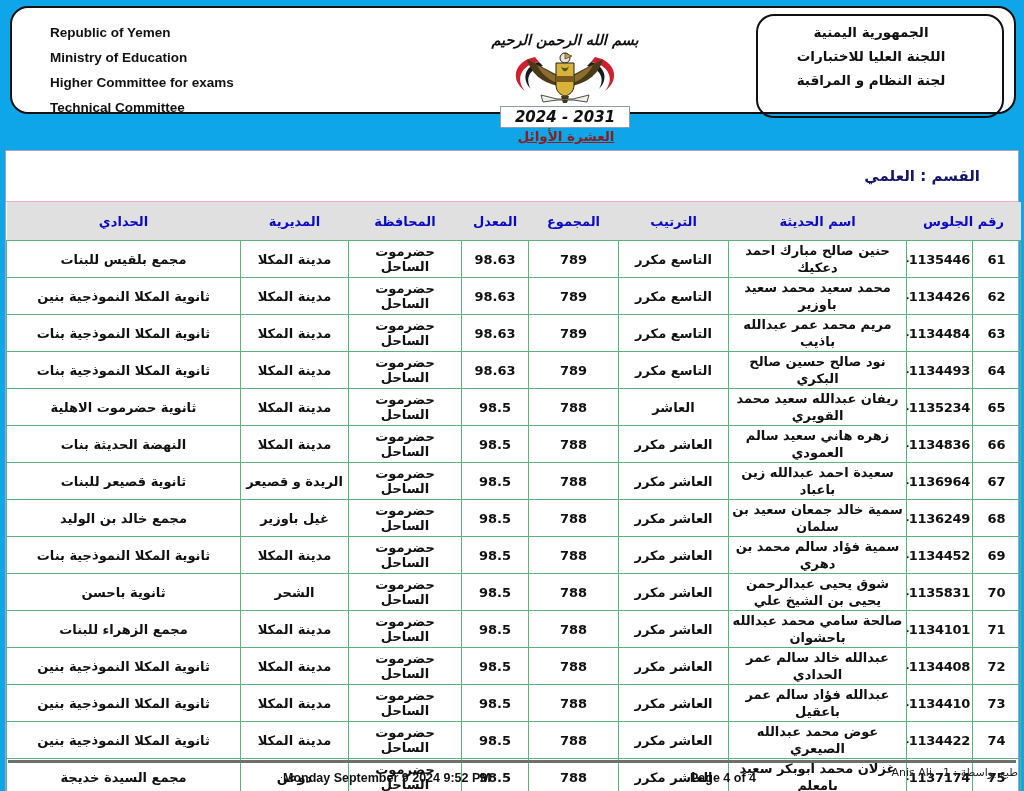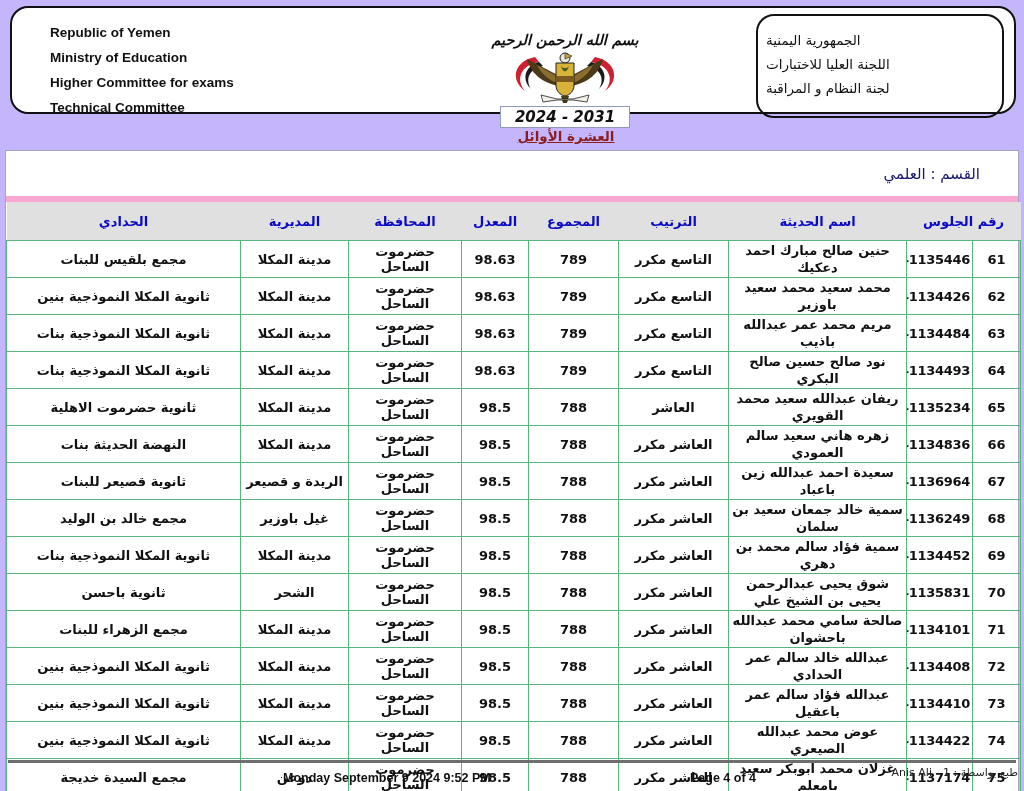--- a/index.html
+++ b/index.html
@@ -1,36 +1,36 @@
 <!DOCTYPE html>
 <html lang="ar"><head>
 <meta charset="utf-8">
 <style>
   html,body{margin:0;padding:0;background:#ffffff;}
   .page{
-    position:relative;width:1024px;height:791px;background:#c4b5fd;overflow:hidden;
+    position:relative;width:1024px;height:791px;background:#0ea5e9;overflow:hidden;
     font-family:"DejaVu Sans",sans-serif;
   }
   
   .hdr-outer{
     position:absolute;left:10px;top:6px;width:1002px;height:104px;
     border:2.5px solid #111;border-radius:18px;background:#fff;
   }
   .hdr-left{
     position:absolute;left:38px;top:12px;width:400px;
     font-family:"Liberation Sans","DejaVu Sans",sans-serif;
     font-weight:bold;font-size:13.5px;color:#111;line-height:25px;text-align:left;
   }
   .hdr-right-box{
     position:absolute;right:10px;top:6px;width:248px;height:104px;
     border:2.5px solid #111;border-radius:18px;box-sizing:border-box;
   }
   .hdr-right{
-    position:absolute;right:26px;top:12px;width:210px;direction:rtl;
-    font-weight:normal;font-size:13.5px;color:#111;line-height:24px;text-align:left;
+    position:absolute;right:26px;top:4px;width:210px;direction:rtl;
+    font-weight:bold;font-size:13.5px;color:#111;line-height:24px;text-align:center;
   }
   .hdr-center{
     position:absolute;left:463px;top:24px;width:180px;text-align:center;font-style:italic;
   }
   .bismillah{font-weight:bold;font-size:14.5px;color:#111;direction:rtl;}
   .emblem{display:block;margin:1px auto 0 auto;}
   .year-box{
     display:inline-block;margin-top:1px;border:1px solid #8d9ab8;background:#fff;
     padding:0 14px;font-weight:bold;font-size:15px;color:#111;direction:ltr;line-height:20px;
   }
@@ -38,24 +38,24 @@
   .doc-title{
     position:absolute;top:128px;left:566px;transform:translateX(-50%);
     color:#8b1f1f;font-weight:bold;font-size:13.5px;text-decoration:underline;direction:rtl;
   }
   
   .tbl-wrap{
     position:absolute;left:5px;top:150px;width:1014px;
     border:1px solid #a4a4bd;box-sizing:border-box;background:#fff;
   }
   .section-row{
-    height:51px;border-bottom:6px solid #f9a8d4;direction:rtl;
+    height:51px;border-bottom:1px solid #f9a8d4;direction:rtl;
     display:flex;align-items:center;justify-content:flex-start;
     padding-right:38px;box-sizing:border-box;
-    font-weight:normal;font-size:15px;color:#16166b;background:#fff;
+    font-weight:bold;font-size:15px;color:#16166b;background:#fff;
   }
   table.results{
     width:100%;border-collapse:collapse;table-layout:fixed;direction:rtl;
   }
   table.results th{
     background:#e0e0e0;height:36px;border:none;
     color:#0a0ac4;font-weight:bold;font-size:13px;text-align:center;
   }
   table.results td{
     border:1px solid #59b57e;height:25px;padding:1px 2px;

